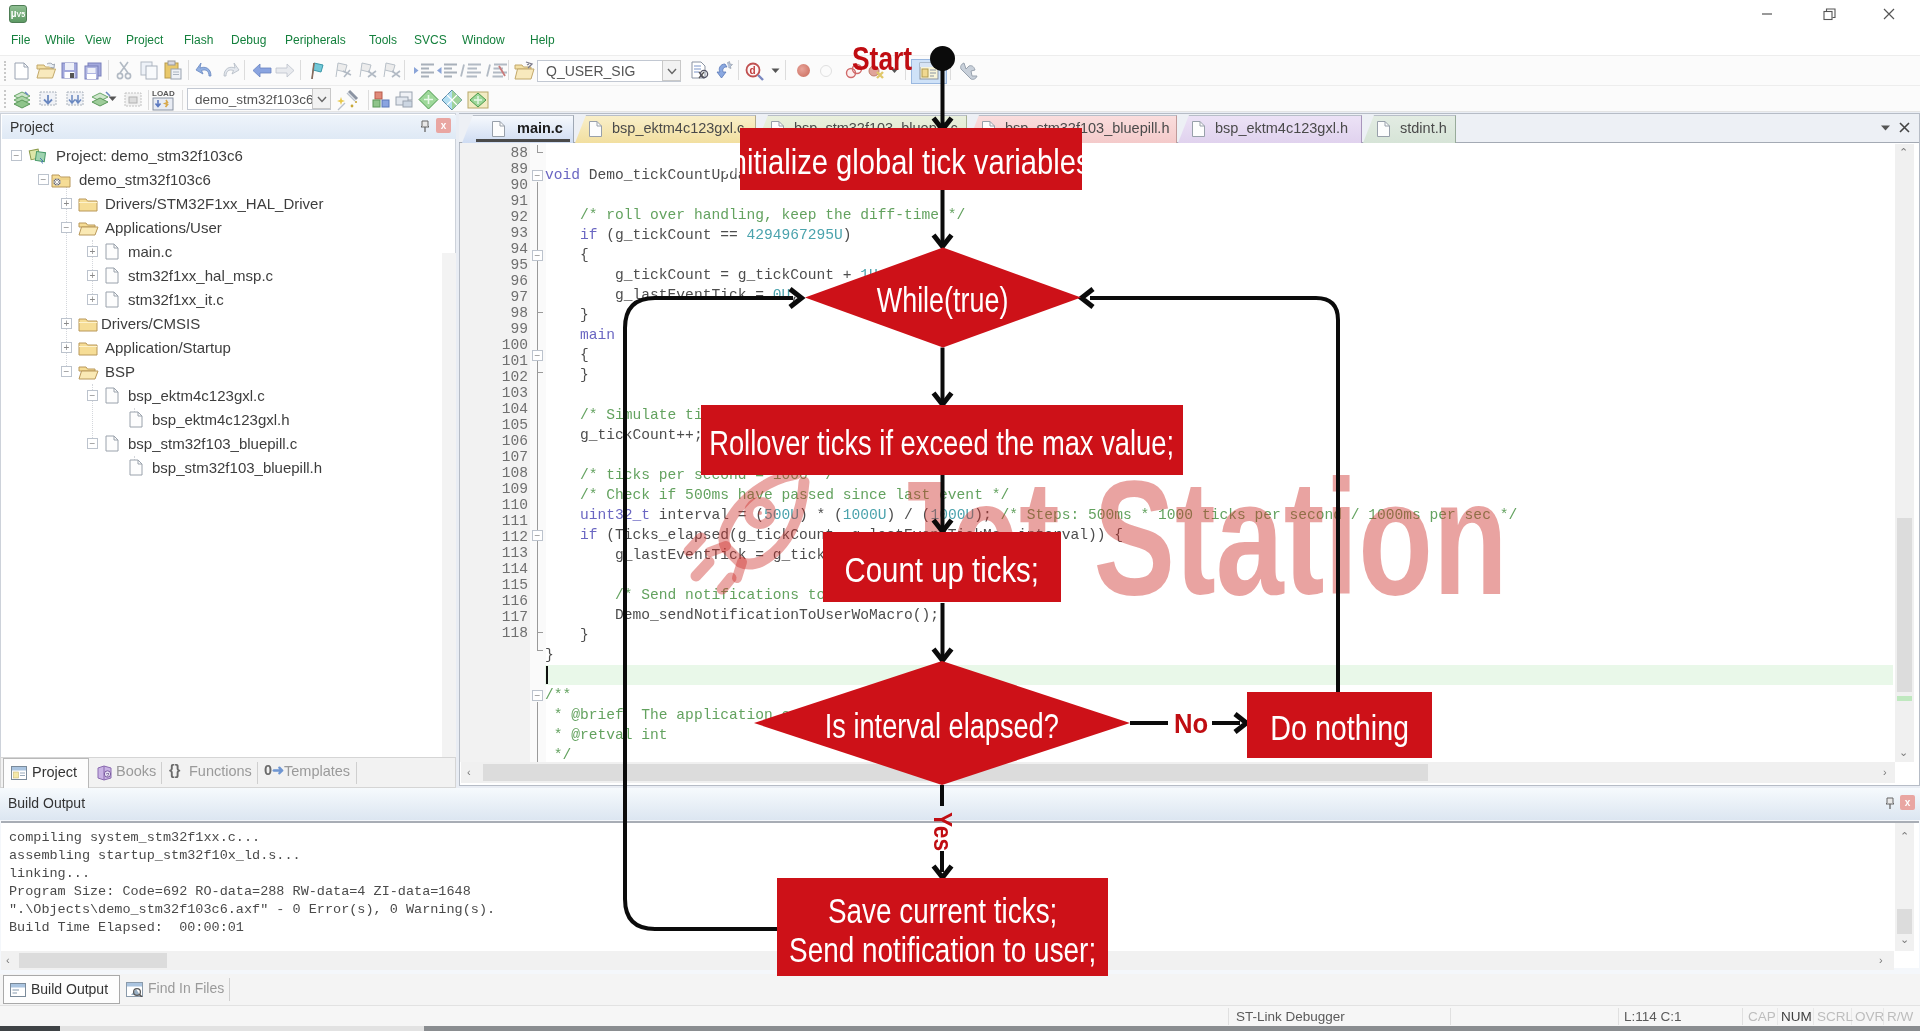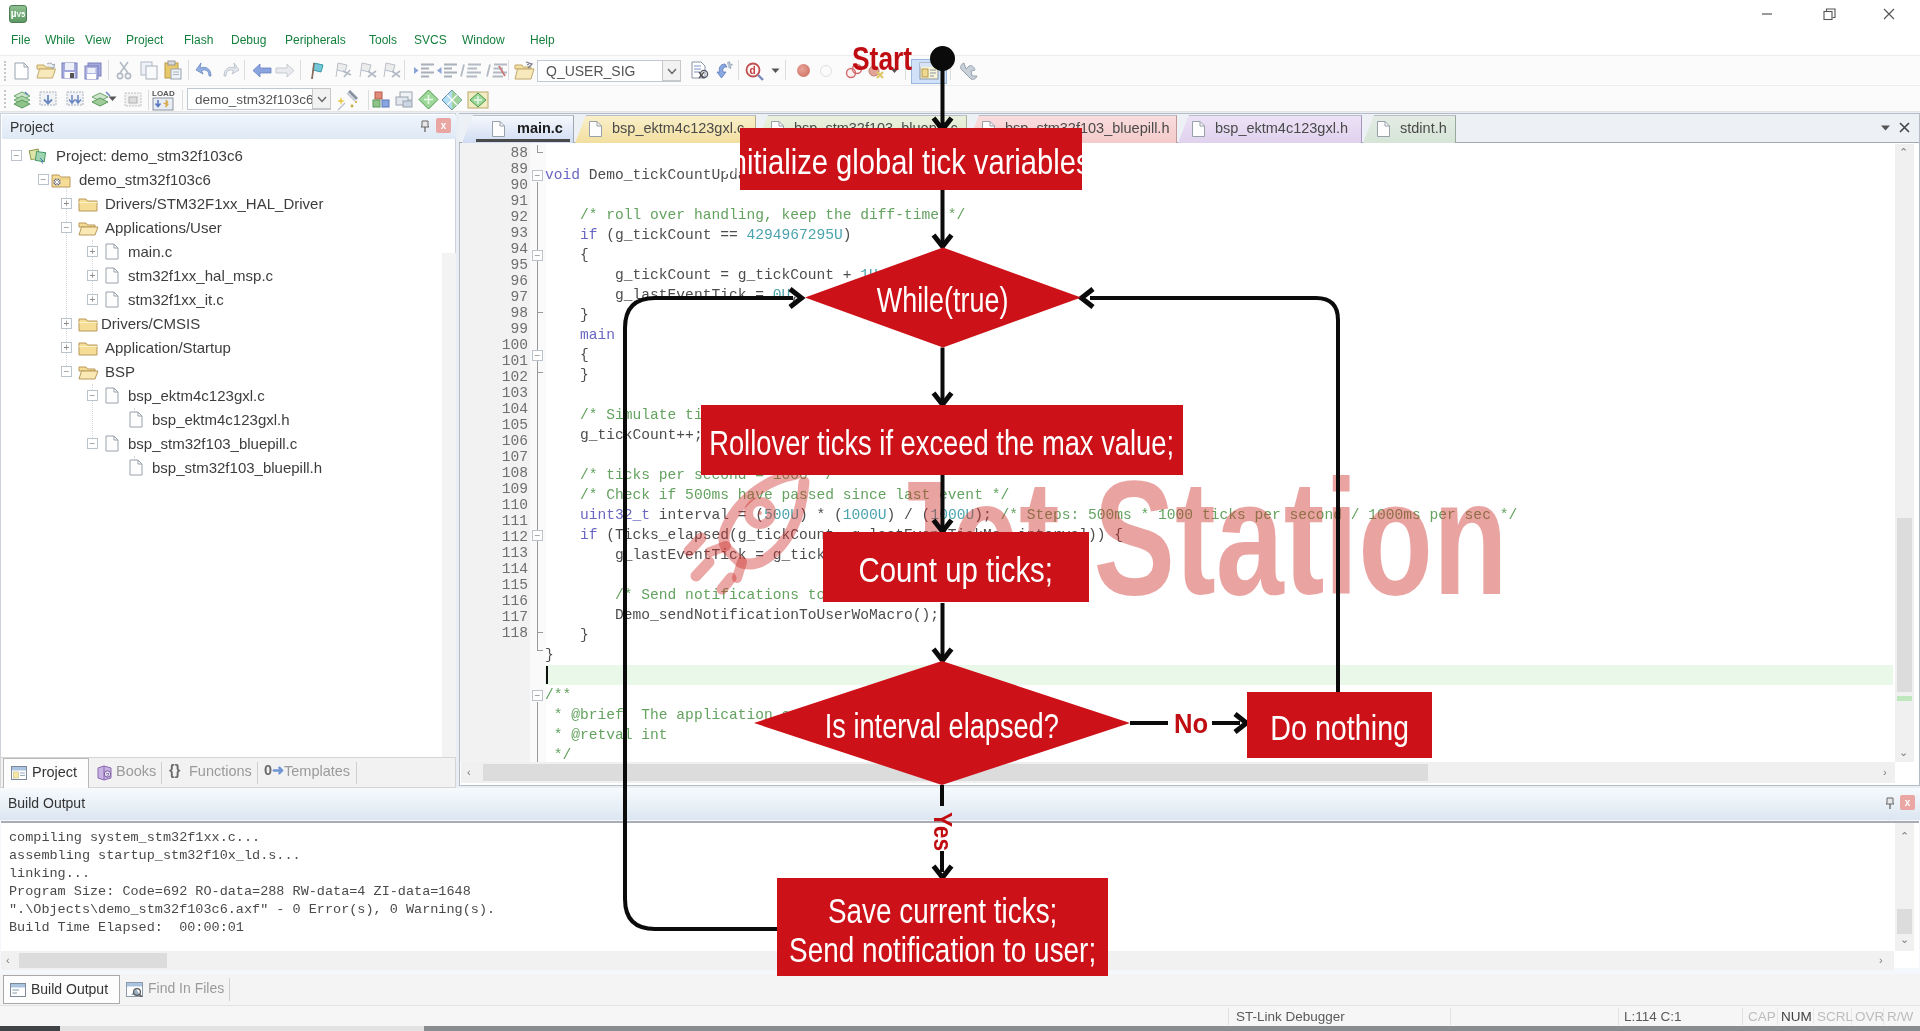--- a/index.html
+++ b/index.html
@@ -725,21 +725,21 @@
  <circle cx="942.5" cy="58.5" r="12.5" fill="#0b0b0b"></circle>
  <polygon points="943,247.5 1081,297.5 943,347.5 805,297.5" fill="#cd1118"></polygon>
  <polygon points="942,661 1130,723 942,785 754,723" fill="#cd1118"></polygon>
 </svg>
 <div class="fbox" style="left:740px;top:128px;width:342px;height:62px;">
     <span id="t1" style="font-size:35px;transform:scaleX(0.833);">Initialize global tick variables;</span>
   </div>
 <div class="fbox" style="left:701px;top:405px;width:482px;height:70px;">
     <span id="t2" style="font-size:35px;transform:scaleX(0.781);">Rollover ticks if exceed the max value;</span>
   </div>
-<div class="fbox" style="left:823px;top:532px;width:266px;height:70px;">
+<div class="fbox" style="left:823px;top:532px;width:238px;height:70px;">
     <span id="t3" style="font-size:35px;transform:scaleX(0.84);">Count up ticks;</span>
   </div>
 <div class="fbox" style="left:1247px;top:692px;width:185px;height:66px;">
     <span id="t4" style="font-size:35px;transform:scaleX(0.82);">Do nothing</span>
   </div>
 <div class="fbox" style="left:777px;top:878px;width:331px;height:98px;">
     <span id="t5" style="font-size:35px;line-height:39px;text-align:center;transform:scaleX(0.797);">Save current ticks;<br>Send notification to user;</span>
   </div>
 <div class="abs" style="left:805px;top:247px;width:276px;height:100px;display:flex;align-items:center;justify-content:center;color:#fff;z-index:101;">
     <span id="t6" style="font-size:35px;transform:scaleX(0.769);position:relative;top:3px;">While(true)</span>

